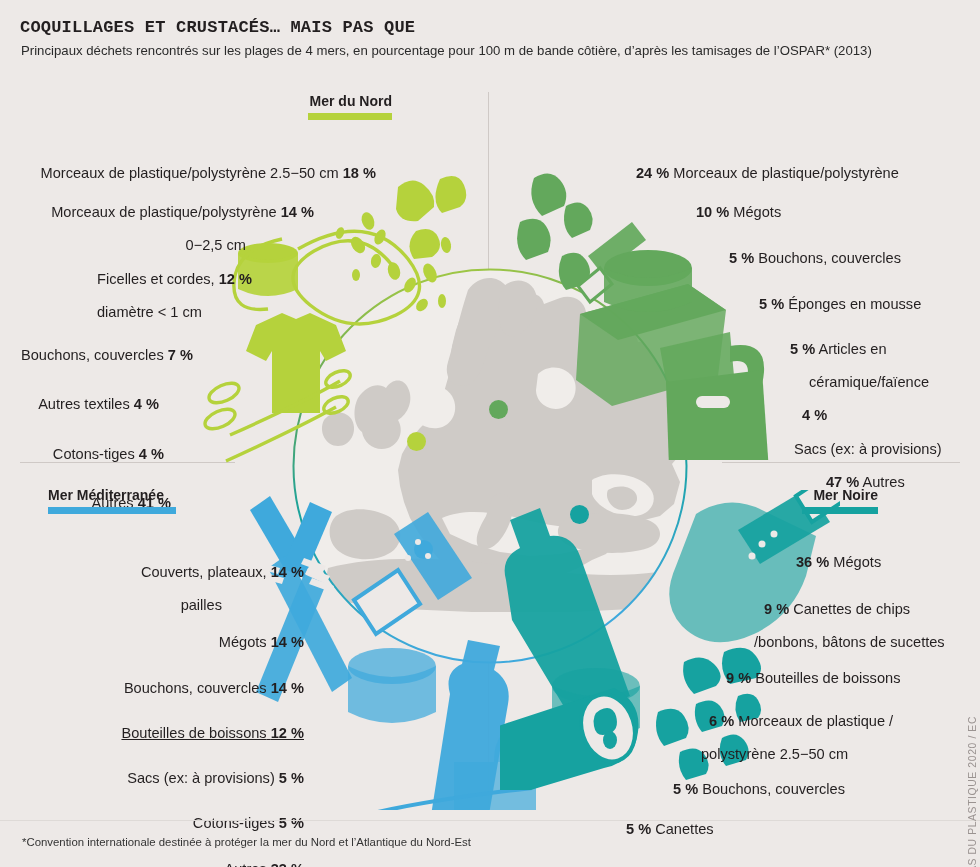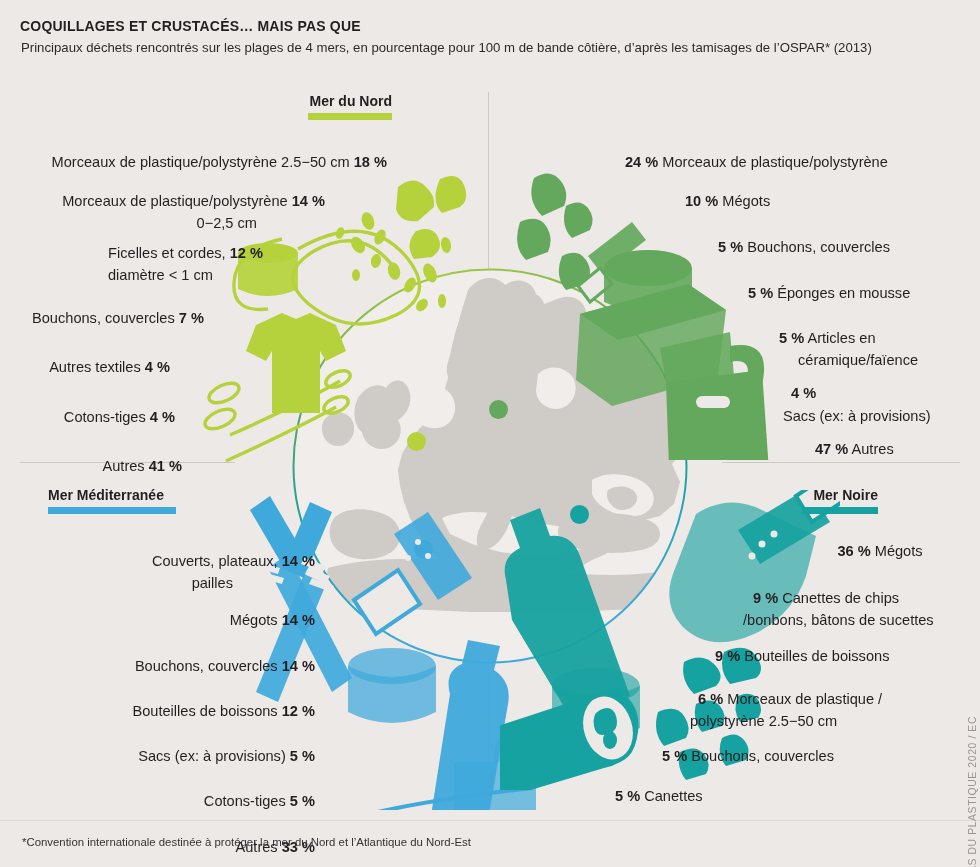--- a/index.html
+++ b/index.html
@@ -8,38 +8,38 @@
     background:#EDE9E7;
     font-family:"Liberation Sans", sans-serif;
     color:#231f20;
     position:relative;
     overflow:hidden;
   }
   .stage{position:absolute;inset:0;}
 
   
   #header{position:absolute;left:20px;top:18px;width:940px;}
-  #title{font-size:14px;font-weight:bold;letter-spacing:.2px;color:#231f20;margin:0 0 6px 0;}
+  #title{font-size:17px;font-weight:bold;letter-spacing:.2px;color:#231f20;margin:0 0 6px 0;font-family:Liberation Mono, monospace;}
   #subtitle{font-size:13.2px;color:#2b2b2b;margin:1px;font-weight:normal;}
 
   
   .vdiv{position:absolute;width:1px;background:#cfc9c6;}
   .hdiv{position:absolute;height:1px;background:#cfc9c6;}
 
   
   .sec-head{position:absolute;}
   .sec-head .lbl{font-size:14px;font-weight:bold;color:#231f20;white-space:nowrap;line-height:1.1;}
   .sec-head .bar{height:7px;margin-top:4px;border-radius:0;}
   .sec-head.align-right{text-align:right;}
   .sec-head.align-left{text-align:left;}
   .sec-head .bar.r{margin-left:auto;}
 
   
   .itemlist{position:absolute;}
-  .item{font-size:14.6px;line-height:1.18;color:#231f20;white-space:nowrap;margin:5px;}
+  .item{font-size:14.6px;line-height:1.18;color:#231f20;white-space:nowrap;margin:16px;}
   .item .pct{font-weight:bold;}
   .ra{text-align:right;}
   .la{text-align:left;}
 
   
   #globe-wrap{position:absolute;left:292px;top:268px;width:396px;height:396px;}
   #map-svg{position:absolute;left:0;top:0;}
 
   .dot{position:absolute;border-radius:50%;}
 
@@ -387,21 +387,21 @@
       <span>pailles</span>
     </p>
     <p class="item" style="margin-bottom:28px;padding-right:-6px;text-align:right;">
       <span>Mégots</span>
       <span class="pct">14 %</span>
     </p>
     <p class="item" style="margin-bottom:28px;padding-right:-29px;">
       <span>Bouchons, couvercles</span>
       <span class="pct">14 %</span>
     </p>
-    <p class="item" style="margin-bottom:28px;padding-right:-50px;">
+    <p class="item" style="margin-bottom:28px;padding-right:-50px;text-decoration:underline;">
       <span>Bouteilles de boissons</span>
       <span class="pct">12 %</span>
     </p>
     <p class="item" style="margin-bottom:28px;padding-right:-84px;">
       <span>Sacs (ex: à provisions)</span>
       <span class="pct">5 %</span>
     </p>
     <p class="item" style="margin-bottom:28px;padding-right:-137px;">
       <span>Cotons-tiges</span>
       <span class="pct">5 %</span>
@@ -410,21 +410,21 @@
       <span>Autres</span>
       <span class="pct">33 %</span>
     </p>
   </div>
 
   <div class="sec-head align-right" style="left:700px;top:488px;width:178px;">
     <div class="lbl">Mer Noire</div>
     <div class="bar r" style="width:76px;background:#16A2A0;"></div>
   </div>
   <div class="itemlist la" style="left:540px;top:538px;width:440px;">
-    <p class="item" style="margin-bottom:30px;padding-left:240px;text-align:center;">
+    <p class="item" style="margin-bottom:30px;padding-left:240px;">
       <span class="pct">36 %</span>
       <span>Mégots</span>
     </p>
     <p class="item" style="margin-bottom:2px;padding-left:208px;">
       <span class="pct">9 %</span>
       <span>Canettes de chips</span>
     </p>
     <p class="item" style="margin-bottom:18px;padding-left:198px;">
       <span>/bonbons, bâtons de sucettes</span>
     </p>

